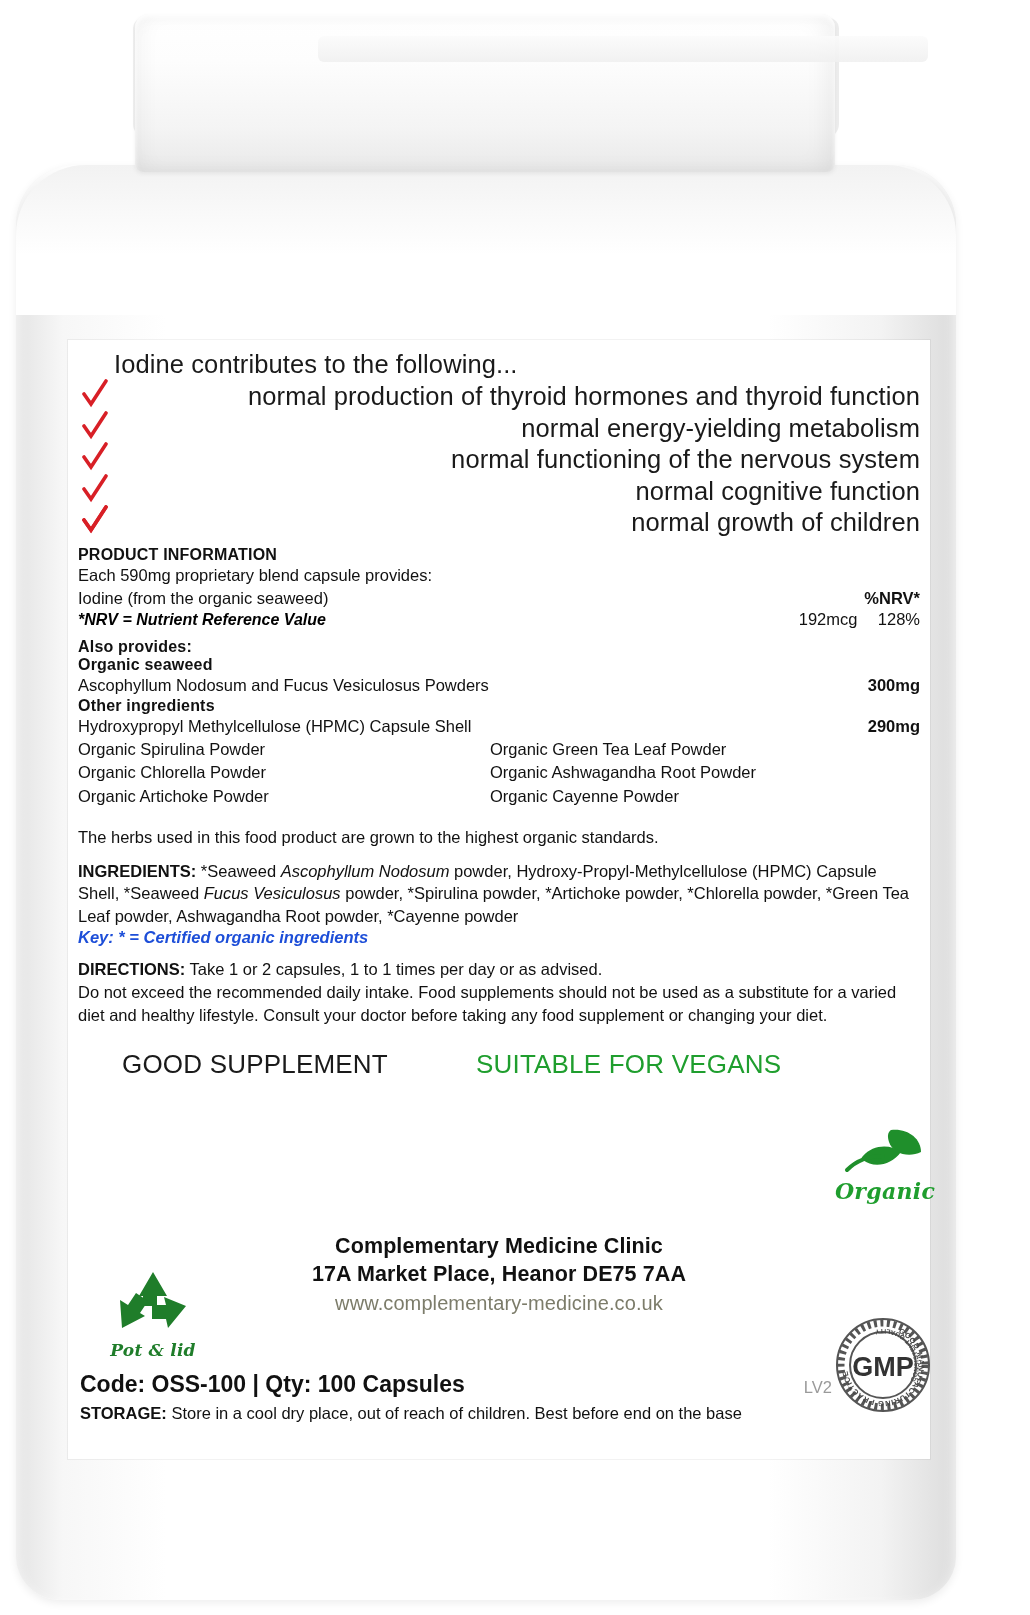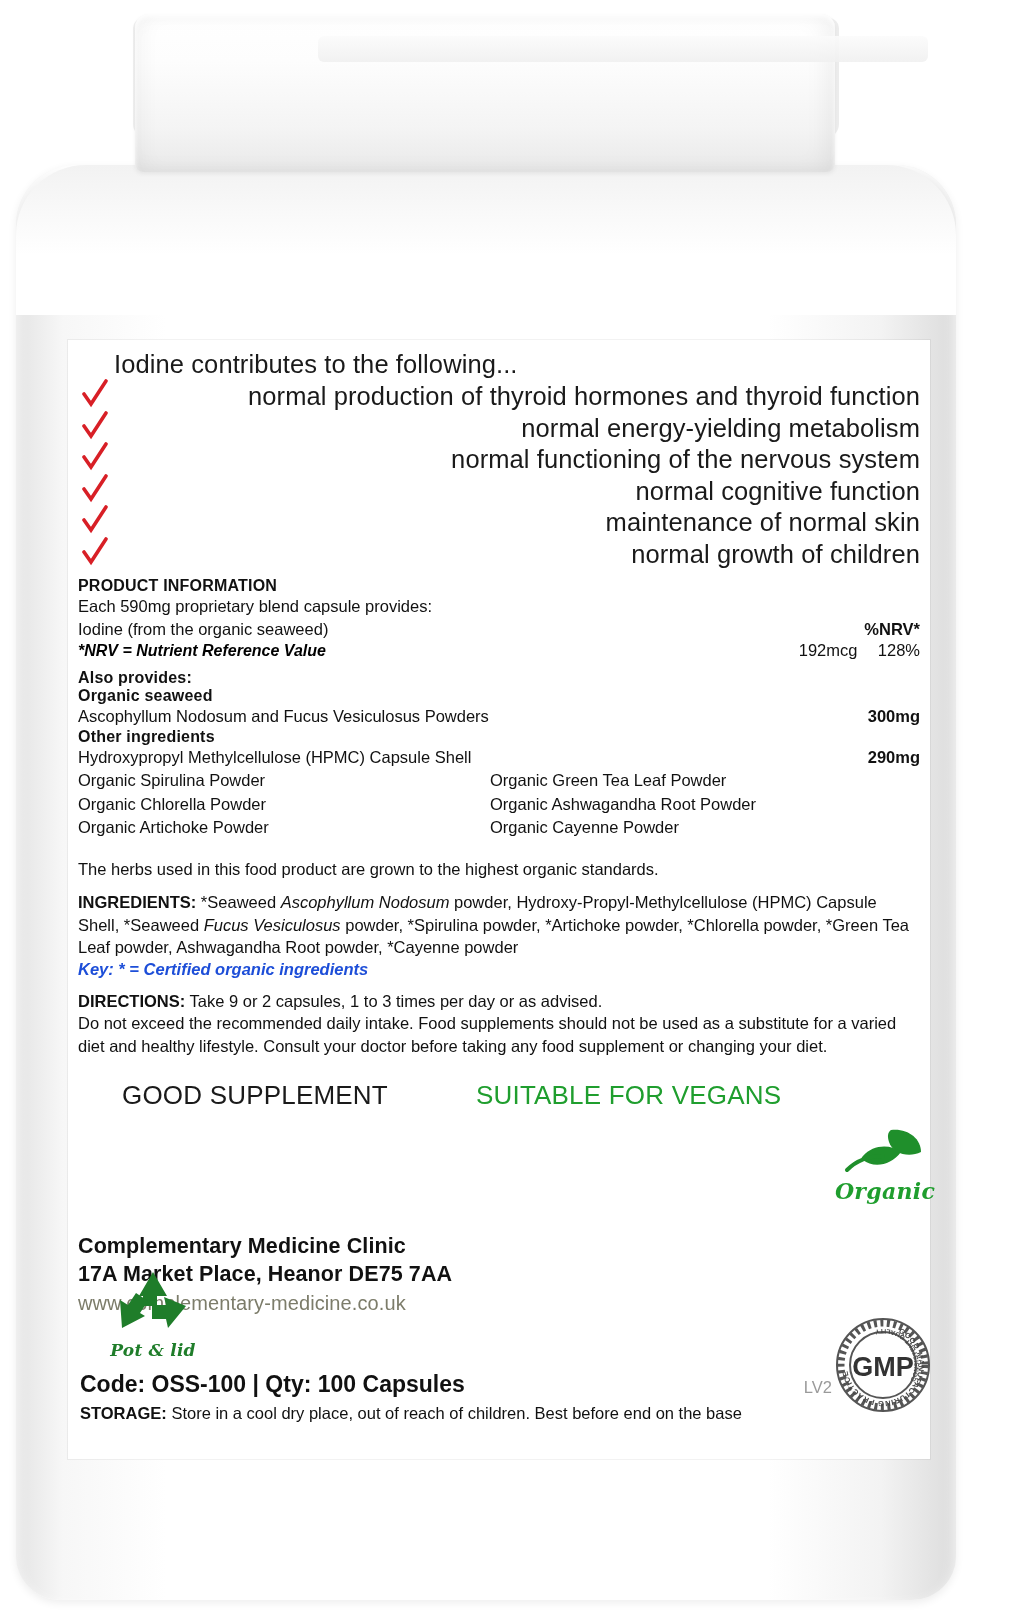--- a/index.html
+++ b/index.html
@@ -65,21 +65,21 @@
   .para-tight{font-size:16.5px;color:#111;line-height:22.5px;margin-top:11px;}
   .key{font-size:16.5px;font-weight:bold;font-style:italic;color:#1d4ed8;margin-top:1px;}
   .b{font-weight:bold;}
   .i{font-style:italic;}
 
   
   .fsrow{display:flex;margin-top:22px;align-items:baseline;}
   .food-sup{font-size:26px;color:#1a1a1a;margin-left:44px;letter-spacing:.2px;}
   .vegans{font-size:26px;color:#1f9e2e;margin-left:88px;letter-spacing:.2px;}
 
-  .addr{position:absolute;left:0;right:0;top:886px;}
+  .addr{position:absolute;left:0;right:0;top:886px;text-align:center;}
   .addr .l1{font-size:21.5px;font-weight:bold;color:#111;line-height:28px;letter-spacing:.1px;}
   .addr .url{font-size:20px;color:#7c7c6a;line-height:30px;letter-spacing:.1px;}
 
   .codeline{position:absolute;left:2px;top:1025px;font-size:23px;font-weight:bold;color:#111;}
   .lv{position:absolute;right:88px;top:1032px;font-size:16.5px;color:#9a9a9a;}
   .storage{position:absolute;left:2px;top:1058px;font-size:16.5px;color:#111;}
 
   
   .badge-organic{position:absolute;left:752px;top:780px;width:110px;text-align:center;}
   .org-word{font-size:22px;font-style:italic;font-weight:bold;color:#1f9e2e;
@@ -134,21 +134,20 @@
       <li>
         <svg class="tick" viewBox="0 0 28 30">
           <path d="M3 15 L10 25 L25 2" stroke="#d81f26" stroke-width="3.6" fill="none" stroke-linecap="round"></path>
         </svg>
         <span>normal cognitive function</span>
       </li>
       <li>
         <svg class="tick" viewBox="0 0 28 30">
           <path d="M3 15 L10 25 L25 2" stroke="#d81f26" stroke-width="3.6" fill="none" stroke-linecap="round"></path>
         </svg>
-        <span>maintenance of normal skin</span>
       </li>
       <li>
         <svg class="tick" viewBox="0 0 28 30">
           <path d="M3 15 L10 25 L25 2" stroke="#d81f26" stroke-width="3.6" fill="none" stroke-linecap="round"></path>
         </svg>
         <span>normal growth of children</span>
       </li>
     </ul>
 
     <div class="pi">
@@ -198,21 +197,21 @@
 
       <div class="para">The herbs used in this food product are grown to the highest organic standards.</div>
     </div>
 
     <div class="para-tight">
       <span class="b">INGREDIENTS:</span><span> *Seaweed </span><span class="i">Ascophyllum Nodosum</span><span> powder, Hydroxy-Propyl-Methylcellulose (HPMC) Capsule Shell, *Seaweed </span><span class="i">Fucus Vesiculosus</span><span> powder, *Spirulina powder, *Artichoke powder, *Chlorella powder, *Green Tea Leaf powder, Ashwagandha Root powder, *Cayenne powder</span>
     </div>
     <div class="key">Key: * = Certified organic ingredients</div>
 
     <div class="para-tight">
-      <span class="b">DIRECTIONS:</span><span> Take 9 or 2 capsules, 1 to 3 times per day or as advised.</span>
+      <span class="b">DIRECTIONS:</span><span> Take 1 or 2 capsules, 1 to 1 times per day or as advised.</span>
     </div>
     <div class="pi-line">Do not exceed the recommended daily intake. Food supplements should not be used as a substitute for a varied diet and healthy lifestyle. Consult your doctor before taking any food supplement or changing your diet.</div>
 
     <div class="fsrow">
       <div class="food-sup">GOOD SUPPLEMENT</div>
       <div class="vegans">SUITABLE FOR VEGANS</div>
     </div>
 
     <div class="addr">
       <div class="l1">Complementary Medicine Clinic</div>

